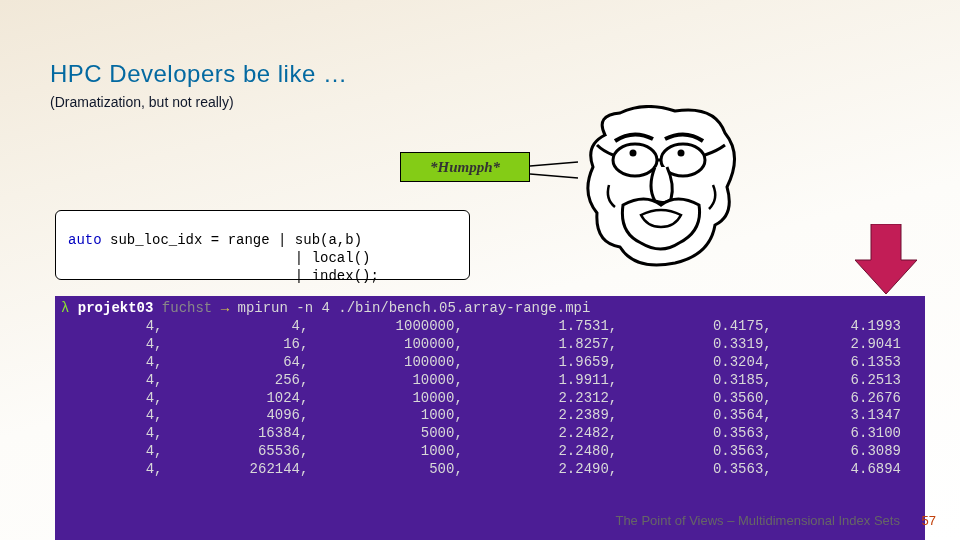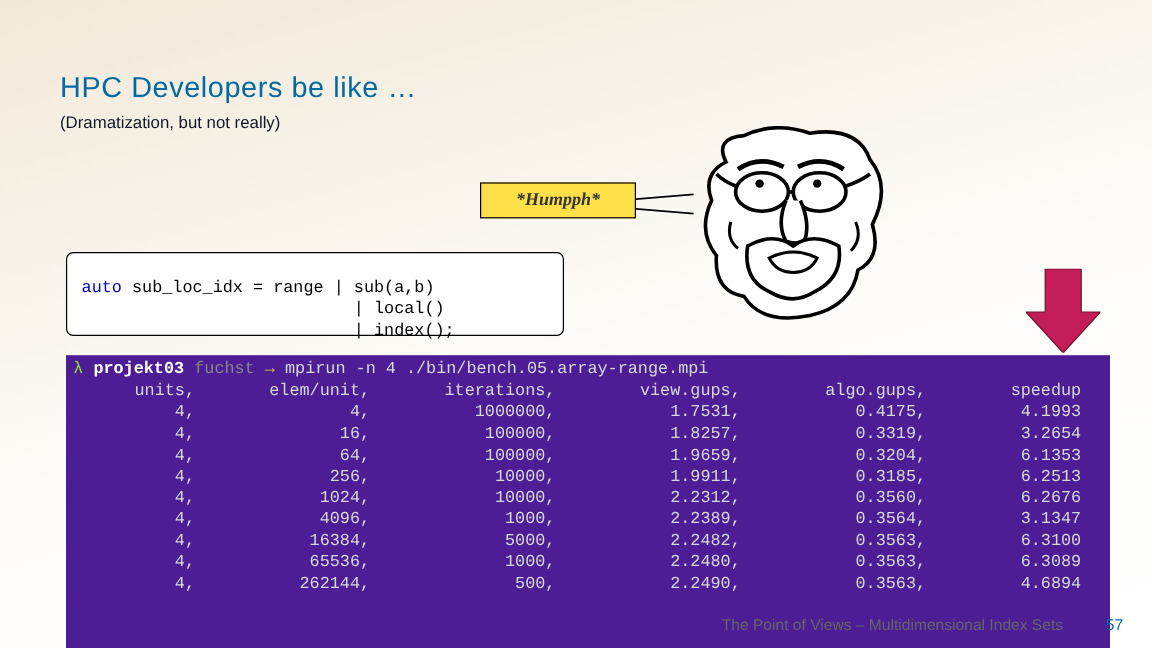--- a/index.html
+++ b/index.html
@@ -21,21 +21,21 @@
   .subtitle {
     position: absolute;
     left: 50px; top: 94px;
     font-size: 14px;
     color: #0f172a;
   }
   .speech {
     position: absolute;
     left: 400px; top: 152px;
     width: 130px; height: 30px;
-    background: #fde047;
+    background: #84cc16;
     border: 1.5px solid #000;
     font-style: italic;
     font-weight: bold;
     font-size: 15px;
     display: flex; align-items: center; justify-content: center;
     font-family: Georgia, serif;
   }
   .speech-tail {
     position: absolute;
     left: 530px; top: 160px;
@@ -86,22 +86,22 @@
   .terminal td { text-align: right; padding: 0 10px 0 0; white-space: nowrap; }
   .terminal td:last-child { padding-right: 18px; }
   .footer {
     position: absolute;
     right: 24px; bottom: 12px;
     font-size: 13px;
     color: #666;
   }
   .pagenum {
     display: inline-block;
-    margin-left: 32px;
-    color: #0369a1;
+    margin-left: 18px;
+    color: #c2410c;
   }
 </style>
 </head>
 <body>
 
 <div class="title">HPC Developers be like …</div>
 <div class="subtitle">(Dramatization, but not really)</div>
 
 <div class="speech">*Humpph*</div>
 <svg class="speech-tail" viewBox="0 0 50 20">
@@ -146,42 +146,34 @@
     <colgroup>
       <col style="width:13%">
         <col style="width:17%">
         <col style="width:18%">
         <col style="width:18%">
         <col style="width:18%">
         <col style="width:16%">
     </colgroup>
     <tbody id="term-body">
         <tr>
-          <td>units,</td>
-          <td>elem/unit,</td>
-          <td>iterations,</td>
-          <td>view.gups,</td>
-          <td>algo.gups,</td>
-          <td>speedup</td>
-        </tr>
-        <tr>
           <td>4,</td>
           <td>4,</td>
           <td>1000000,</td>
           <td>1.7531,</td>
           <td>0.4175,</td>
           <td>4.1993</td>
         </tr>
         <tr>
           <td>4,</td>
           <td>16,</td>
           <td>100000,</td>
           <td>1.8257,</td>
           <td>0.3319,</td>
-          <td>3.2654</td>
+          <td>2.9041</td>
         </tr>
         <tr>
           <td>4,</td>
           <td>64,</td>
           <td>100000,</td>
           <td>1.9659,</td>
           <td>0.3204,</td>
           <td>6.1353</td>
         </tr>
         <tr>

